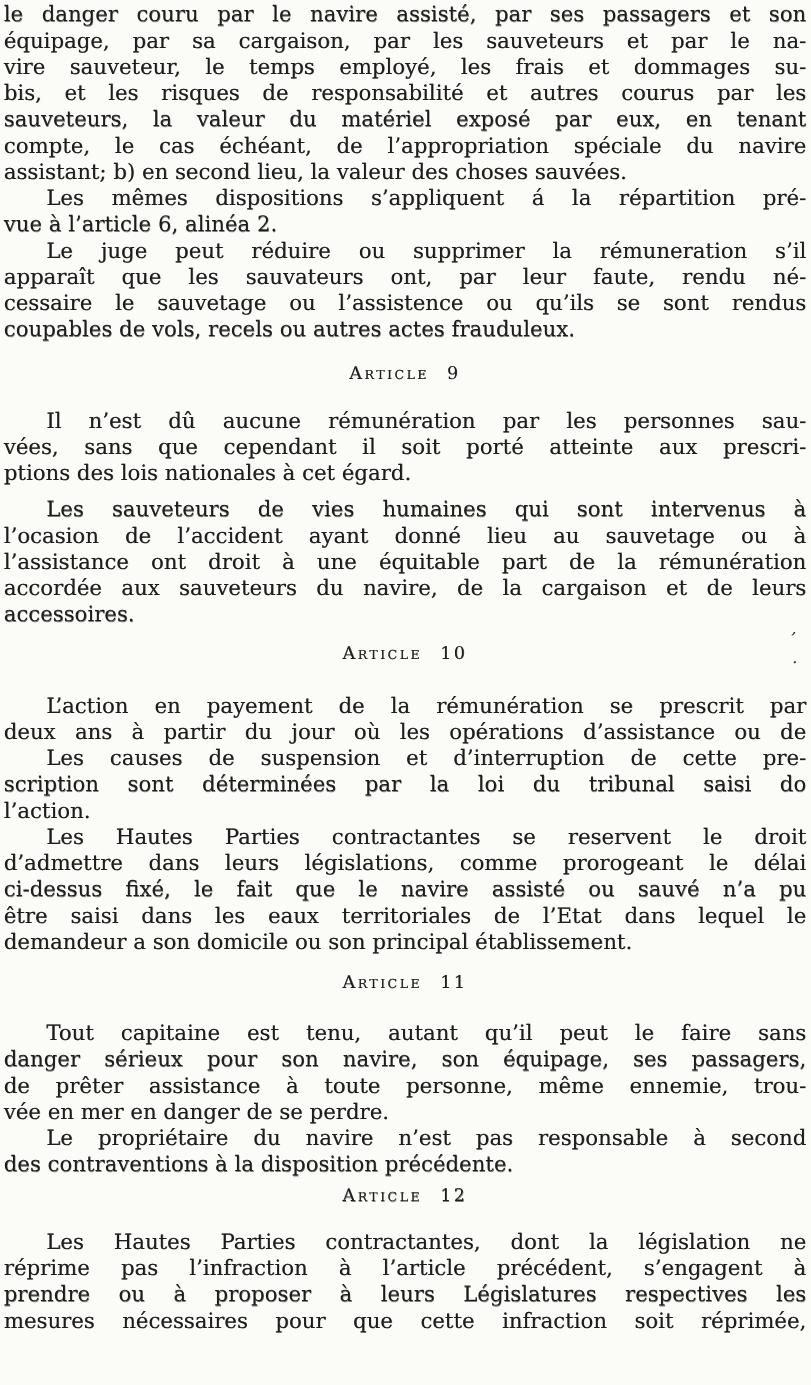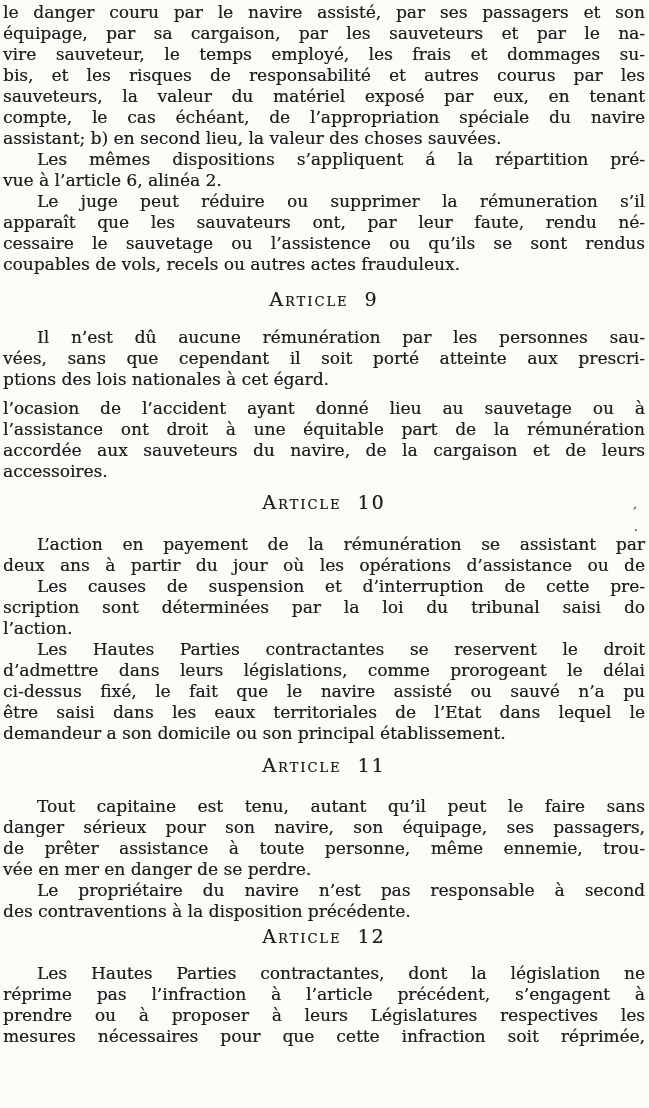--- a/index.html
+++ b/index.html
@@ -22,21 +22,21 @@
   .para { margin:0; }
   .line {
     text-align:justify;
     text-align-last:justify;
   }
   .line.end { text-align-last:left; }
   .ind { text-indent:34px; }
   .heading {
     text-align:center;
     font-variant:small-caps;
-    font-size:19px;
+    font-size:14px;
     letter-spacing:2px;
     word-spacing:8px;
     line-height:21px;
   }
   .stray {
     position:absolute;
     font-style:italic;
     font-size:13px;
     color:#2a2a2a;
     text-shadow:none;
@@ -73,30 +73,31 @@
 
   <div class="heading" style="margin-top:14px;">Article 9</div>
 
   <div class="para" style="margin-top:17px;">
     <div class="line ind">Il n’est dû aucune rémunération par les personnes sau-</div>
     <div class="line">vées, sans que cependant il soit porté atteinte aux prescri-</div>
     <div class="line end">ptions des lois nationales à cet égard.</div>
   </div>
 
   <div class="para" style="margin-top:8px;">
+    <div class="line ind">Les sauveteurs de vies humaines qui sont intervenus à</div>
     <div class="line">l’ocasion de l’accident ayant donné lieu au sauvetage ou à</div>
     <div class="line">l’assistance ont droit à une équitable part de la rémunération</div>
     <div class="line">accordée aux sauveteurs du navire, de la cargaison et de leurs</div>
     <div class="line end">accessoires.</div>
   </div>
 
   <div class="heading" style="margin-top:10px;">Article 10</div>
 
   <div class="para" style="margin-top:21px;">
-    <div class="line ind">L’action en payement de la rémunération se assistant par</div>
+    <div class="line ind">L’action en payement de la rémunération se prescrit par</div>
     <div class="line">deux ans à partir du jour où les opérations d’assistance ou de</div>
   </div>
 
   <div class="para">
     <div class="line ind">Les causes de suspension et d’interruption de cette pre-</div>
     <div class="line">scription sont déterminées par la loi du tribunal saisi do</div>
     <div class="line end">l’action.</div>
   </div>
 
   <div class="para">

